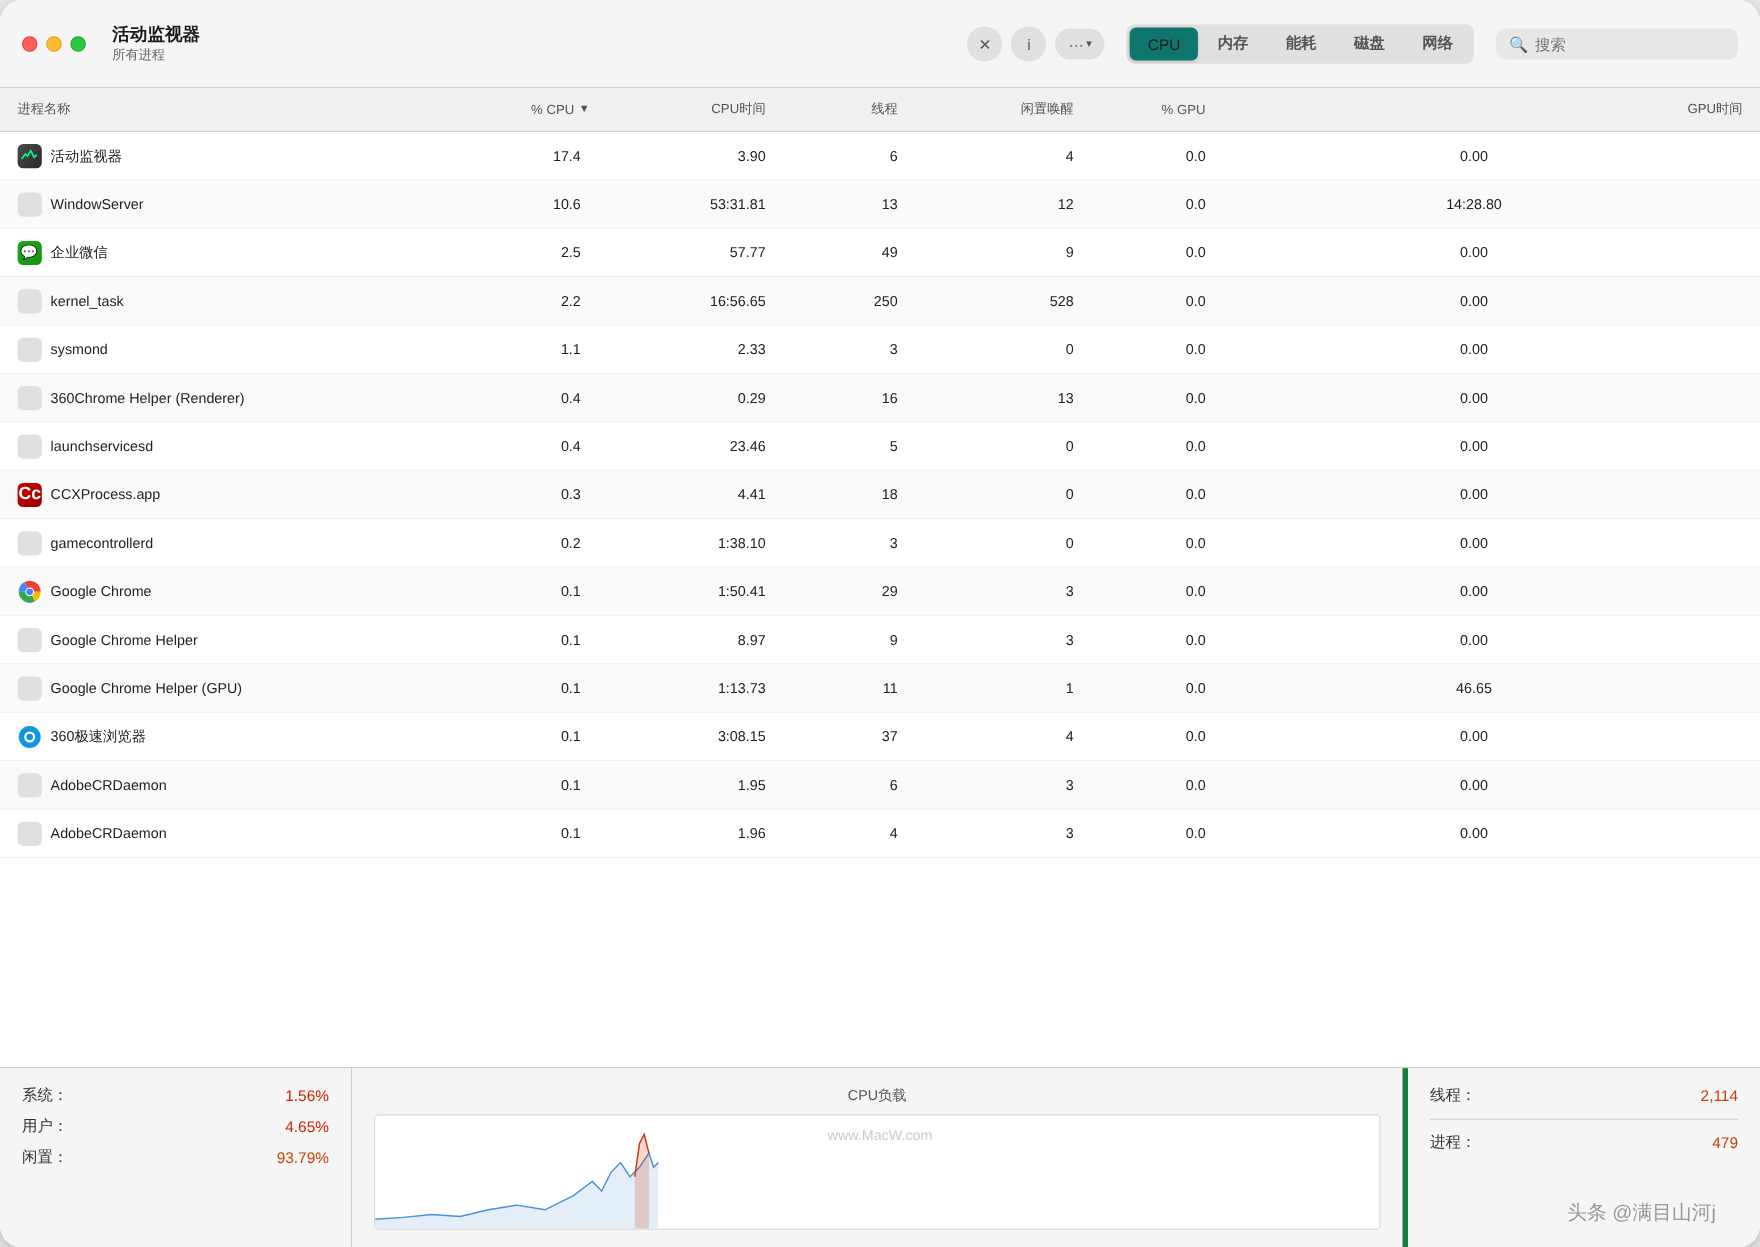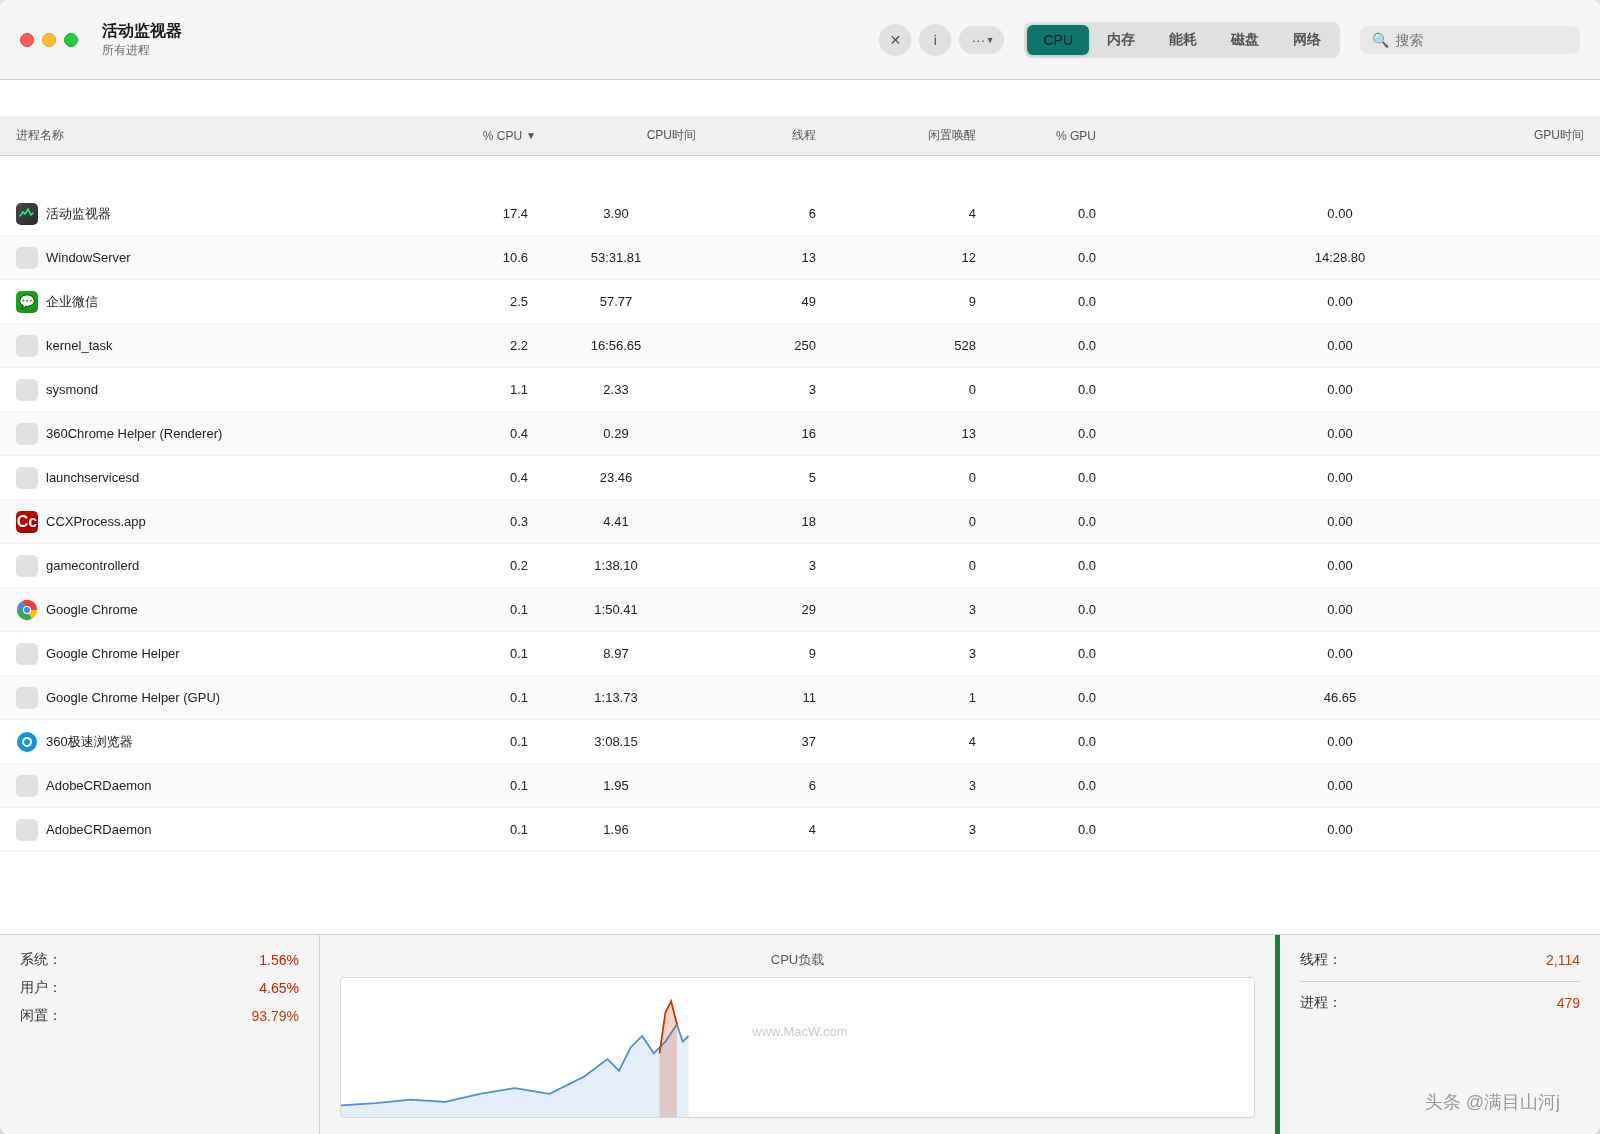--- a/index.html
+++ b/index.html
@@ -8,26 +8,25 @@
       background: #f0f0f0;
       width: 1600px;
       height: 1134px;
       overflow: hidden;
       position: relative;
     }
     .window {
       width: 1600px;
       height: 1134px;
       background: #ffffff;
-      border-radius: 8px;
+      border-radius: 20px;
       overflow: hidden;
       display: flex;
       flex-direction: column;
       box-shadow: 0 4px 20px rgba(0,0,0,0.3);
-      gap: 36px;
     }
     
     .titlebar {
       background: #f5f5f5;
       height: 80px;
       display: flex;
       align-items: center;
       padding: 0 20px;
       border-bottom: 1px solid #d0d0d0;
       flex-shrink: 0;
@@ -175,41 +174,41 @@
     }
     .process-row.alt { background: #fafafa; }
     .cell { font-size: 13px; color: #222; white-space: nowrap; }
     .cell-name {
       flex: 0 0 380px;
       display: flex;
       align-items: center;
       gap: 8px;
     }
     .cell-cpu { flex: 0 0 140px; text-align: right; padding-right: 8px; }
-    .cell-cputime { flex: 0 0 160px; text-align: center; }
+    .cell-cputime { flex: 0 0 160px; text-align: right; }
     .cell-threads { flex: 0 0 120px; text-align: right; }
     .cell-idle { flex: 0 0 160px; text-align: right; }
     .cell-gpu { flex: 0 0 120px; text-align: right; }
     .cell-gputime { flex: 1; text-align: center; }
     .app-icon {
       width: 22px;
       height: 22px;
       border-radius: 5px;
       display: flex;
       align-items: center;
       justify-content: center;
       font-size: 14px;
       flex-shrink: 0;
     }
     .icon-activity { background: linear-gradient(135deg, #4a4a4a, #2a2a2a); }
     .icon-weixin { background: linear-gradient(135deg, #1aad19, #15900f); }
     .icon-ccx { background: linear-gradient(135deg, #cc0000, #990000); }
     
     .bottom-bar {
-      height: 200px;
+      height: 164px;
       background: #f5f5f5;
       border-top: 1px solid #d0d0d0;
       display: flex;
       flex-shrink: 0;
     }
     .stats-left {
       width: 320px;
       padding: 16px 20px;
       border-right: 1px solid #d0d0d0;
       display: flex;

